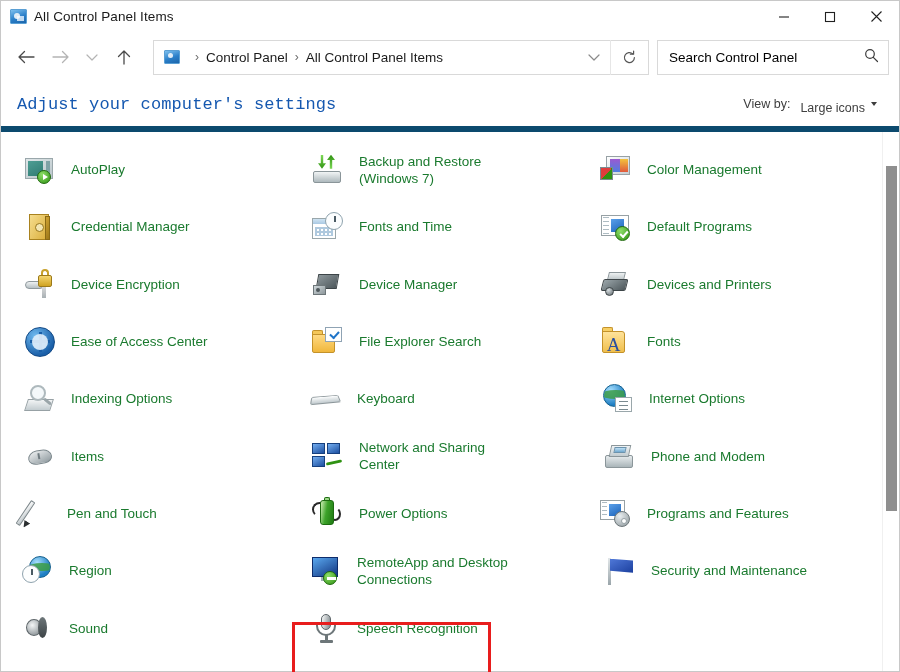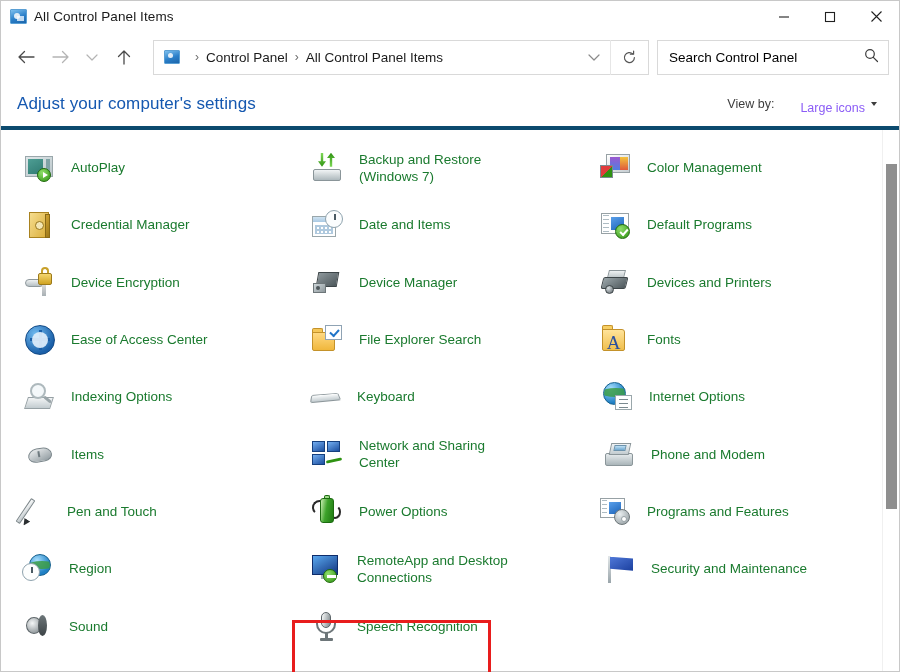--- a/index.html
+++ b/index.html
@@ -110,36 +110,36 @@
     white-space: nowrap; overflow: hidden;
   }
 
   
   .headrow {
     height: 44px; min-height: 44px;
     display: flex; align-items: center;
     padding: 0 22px 0 16px;
   }
   .page-title {
-    font-size: 17px; color: #1558b0; letter-spacing: .1px;
+    font-size: 17px; color: #1558b0; letter-spacing: .1px; font-family: Liberation Mono, monospace;
   }
   .viewby { margin-left: auto; display: flex; align-items: center; }
-  .viewby-label { font-size: 12.5px; color: #3d3d3d; margin-right: 26px; }
-  .viewby-value { font-size: 12.5px; color: #8b5cf6; margin-top: 8px; }
+  .viewby-label { font-size: 12.5px; color: #3d3d3d; margin-right: 10px; }
+  .viewby-value { font-size: 12.5px; color: #404040; margin-top: 8px; }
   .viewby-caret {
     margin-left: 6px; width: 0; height: 0;
     border-left: 3.5px solid transparent;
     border-right: 3.5px solid transparent;
     border-top: 4px solid #3d3d3d;
   }
 
   
   .content-wrap {
     flex: 1 1 auto; position: relative; display: flex;
-    border-top: 4px solid #0c4a6e;
+    border-top: 6px solid #0c4a6e;
     min-height: 0;
   }
   .grid {
     flex: 1 1 auto;
     padding: 9px 0 0 0;
     display: grid;
     grid-template-columns: 290px 290px 1fr;
     grid-auto-rows: 57.3px;
     align-content: start;
     overflow: hidden;
@@ -783,21 +783,21 @@
             <div class="side"></div>
             <div class="dial"></div>
           </div>
         <div class="lbl">Credential Manager</div>
       </div>
       <div class="cell col2">
         <div class="ico ic-date">
             <div class="cal"></div>
             <div class="clock"></div>
           </div>
-        <div class="lbl">Date and Items</div>
+        <div class="lbl">Fonts and Time</div>
       </div>
       <div class="cell col3">
         <div class="ico ic-defprog">
             <div class="w"></div>
             <div class="chk"></div>
           </div>
         <div class="lbl">Default Programs</div>
       </div>
 
       <div class="cell">

